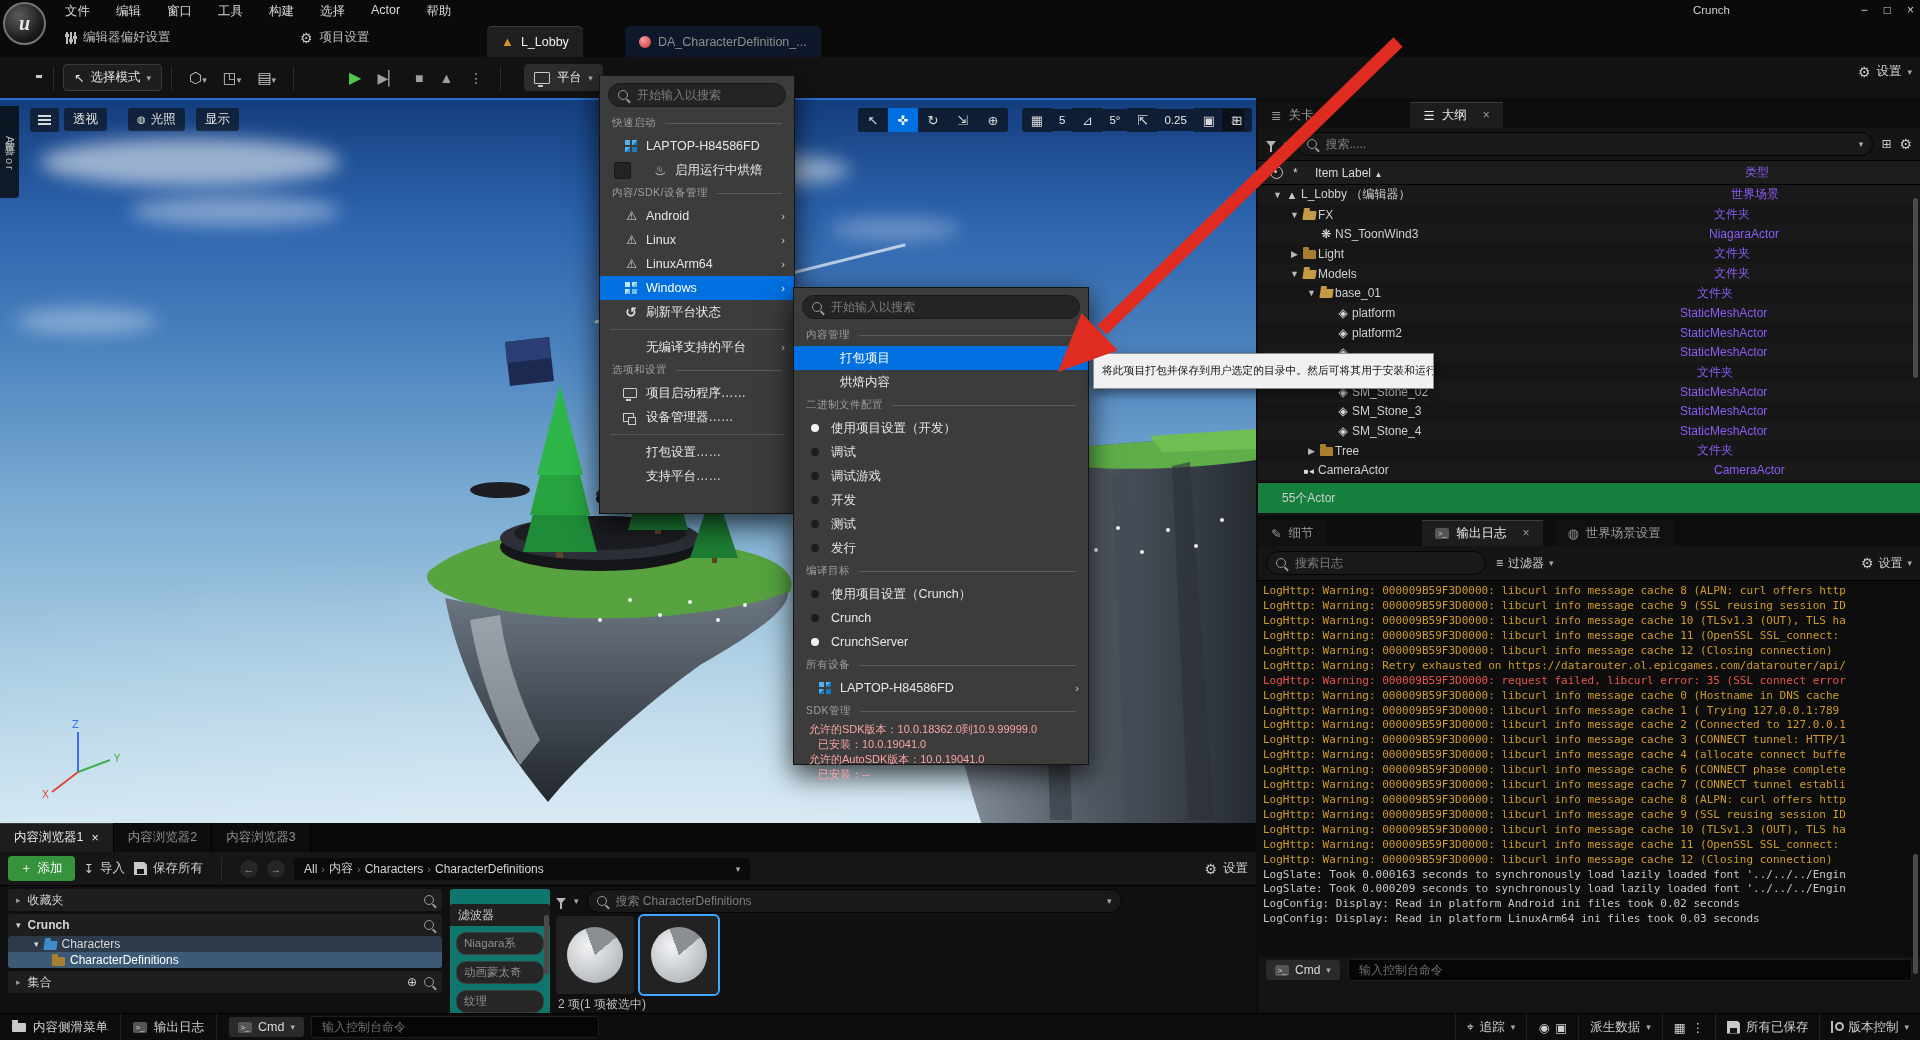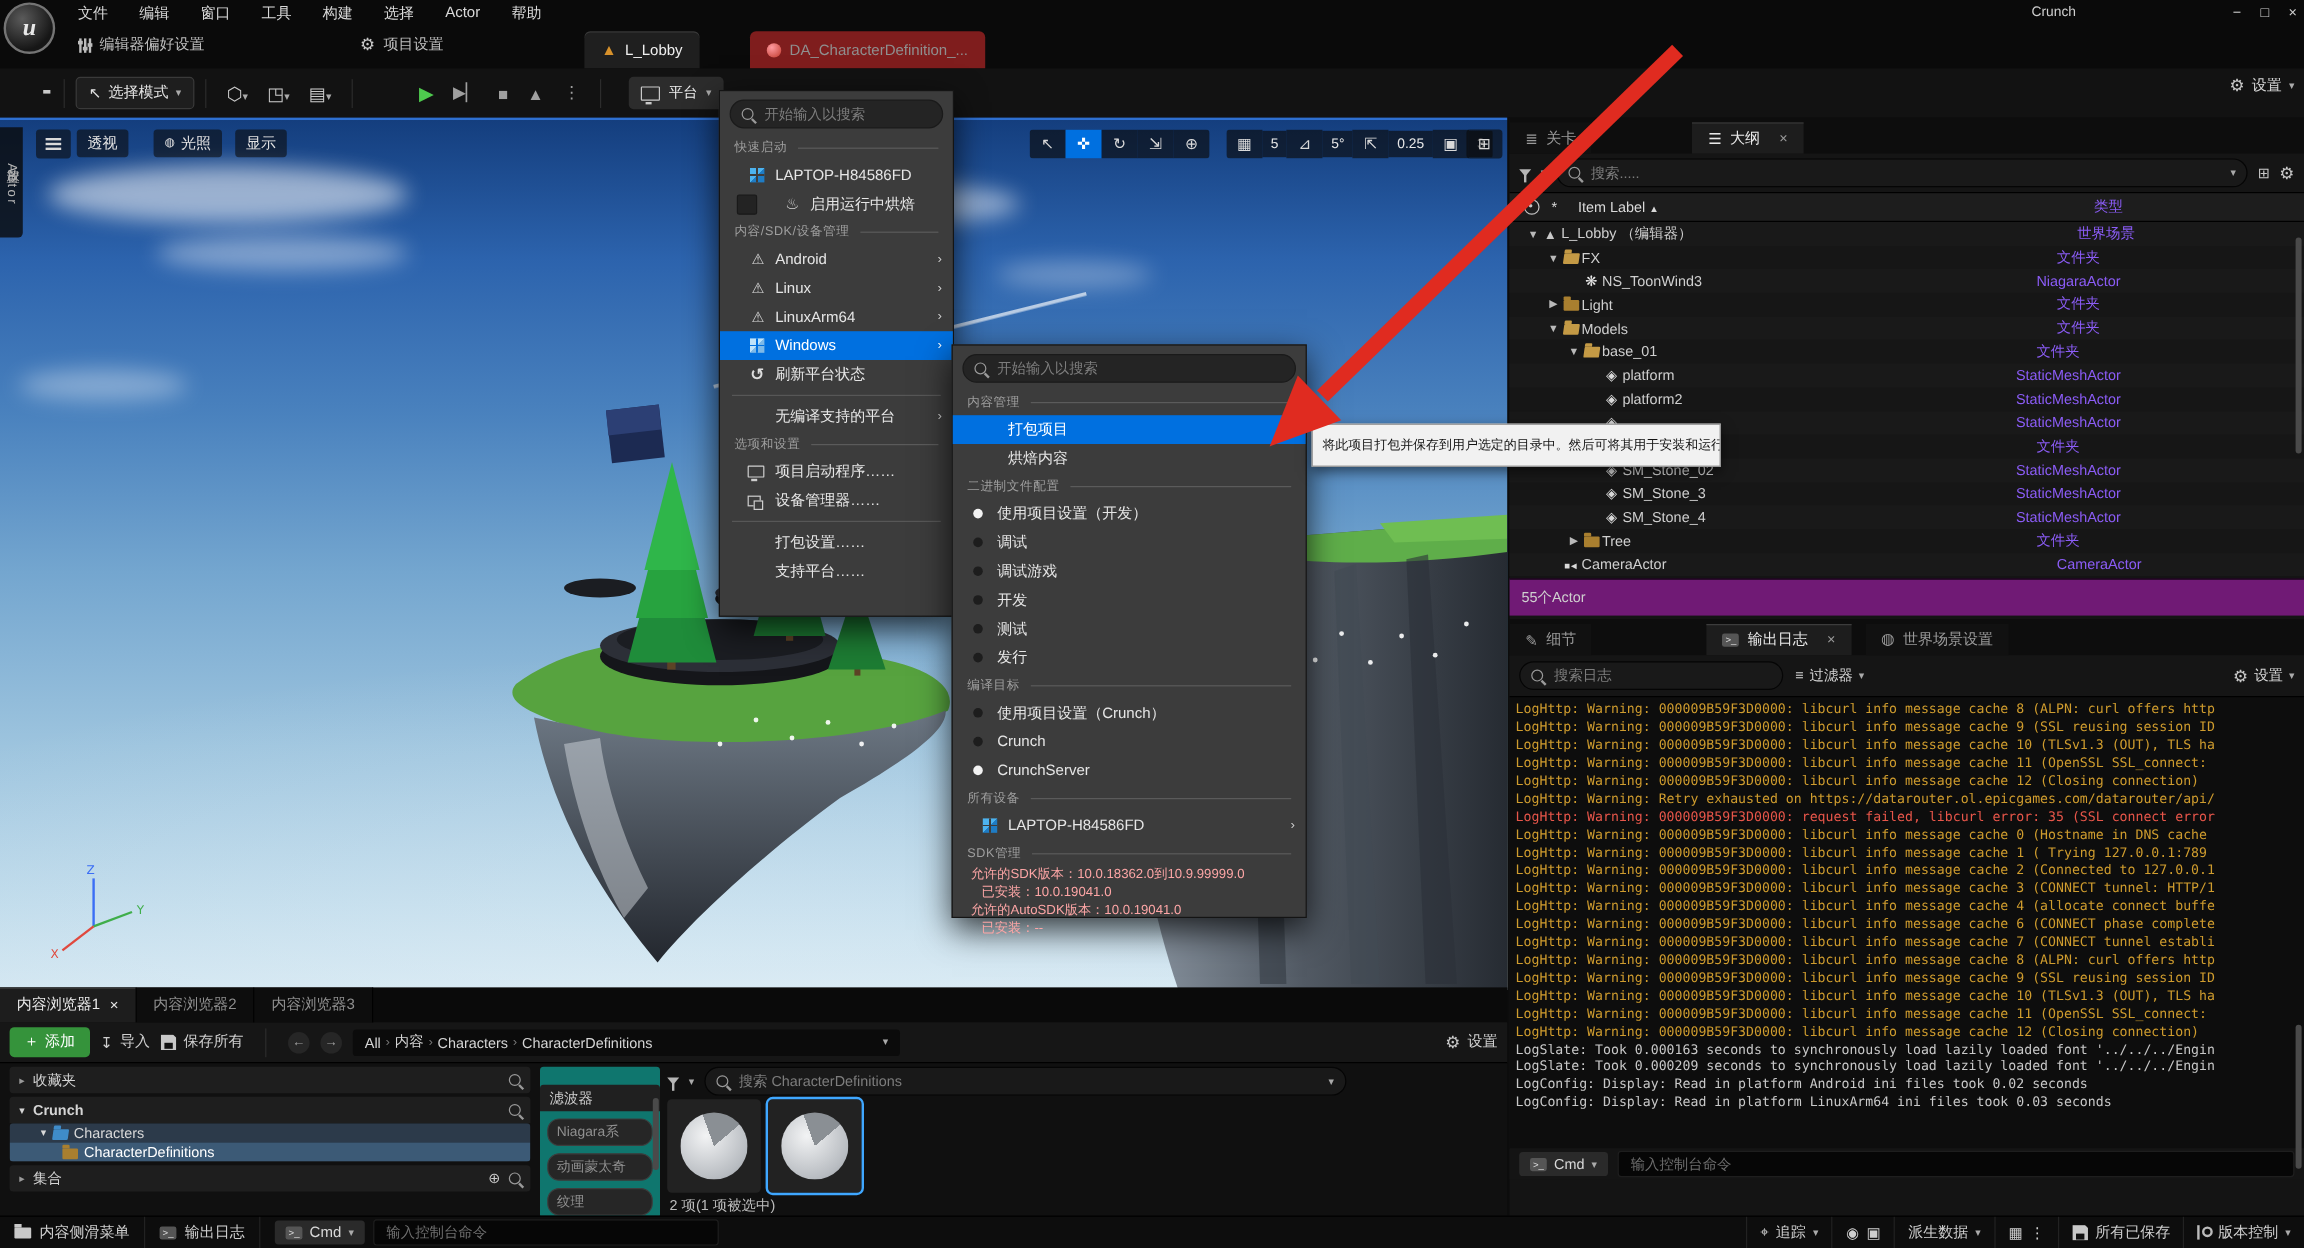--- a/index.html
+++ b/index.html
@@ -17,21 +17,21 @@
   .menu-item{padding:18px 13px;font-size:12.5px;color:#d9d9d9;cursor:default;}
   .win-title{position:absolute;right:190px;top:4px;font-size:11.5px;color:#cfcfcf;}
   .win-controls{position:absolute;right:6px;top:0;display:flex;gap:16px;font-size:12px;color:#cfcfcf;padding-top:3px;}
 
   
   .tabsrow{position:absolute;top:22px;left:0;right:0;height:35px;background:#0a0a0a;}
   .tool-tab{position:absolute;top:7px;display:flex;align-items:center;gap:7px;color:#bdbdbd;font-size:12.5px;}
   .doc-tab{position:absolute;top:4px;height:31px;display:flex;align-items:center;gap:7px;padding:0 14px;font-size:12.5px;
     border-radius:5px 5px 0 0;}
   .doc-tab.active{background:#1f1f1f;color:#efefef;box-shadow:inset 0 1px 0 #3a3a3a;}
-  .doc-tab.inactive{background:#7f1d1d;color:#8f8f8f;}
+  .doc-tab.inactive{background:#0f172a;color:#8f8f8f;}
   .mtn{color:#d7912b;font-size:13px;line-height:1;}
   .ball{width:12px;height:12px;border-radius:50%;background:radial-gradient(circle at 35% 30%,#ff9aa0,#c0392b);}
   .sliders{display:inline-flex;gap:2px;}
   .sliders i{width:2px;height:12px;background:#bdbdbd;position:relative;}
   .sliders i::after{content:"";position:absolute;left:-1px;width:4px;height:3px;background:#bdbdbd;}
   .sliders i:nth-child(1)::after{top:2px}.sliders i:nth-child(2)::after{top:7px}.sliders i:nth-child(3)::after{top:4px}
 
   
   .toolbar{position:absolute;top:57px;left:0;right:0;height:41px;background:#121212;display:flex;align-items:center;}
   .tb-sep{width:1px;height:24px;background:#2c2c2c;margin:0 9px;}
@@ -140,21 +140,21 @@
   .ol-ico{width:18px;flex:none;text-align:center;}
   .fold{display:inline-block;width:13px;height:9px;background:#a97f2f;border-radius:1px;position:relative;top:1px;}
   .fold::before{content:"";position:absolute;left:0;top:-3px;width:6px;height:3px;background:#a97f2f;border-radius:1px 1px 0 0;}
   .fold.open{background:#c49a45;transform:skewX(-8deg);}
   .fold.open::before{background:#c49a45;}
   .fold.blue{background:#3f8cc9;}.fold.blue::before{background:#3f8cc9;}
   .ico-world::before{content:"▲";color:#c9c9c9;font-size:11px;}
   .ico-niagara::before{content:"❋";color:#e8e8e8;font-size:12px;}
   .ico-mesh::before{content:"◈";color:#d9d9d9;font-size:12px;}
   .ico-camera::before{content:"■◄";color:#d9d9d9;font-size:8px;letter-spacing:-1px;}
-  .ol-status{display:flex;align-items:center;height:30px;background:#701a75;border-top:1px solid #000;padding-left:10px;color:#cfcfcf;}
+  .ol-status{display:flex;align-items:center;height:30px;background:#15803d;border-top:1px solid #000;padding-left:24px;color:#cfcfcf;}
   .scrollthumb{position:absolute;right:2px;width:5px;border-radius:3px;background:#4a4a4a;}
 
   
   .log-searchrow{display:flex;align-items:center;gap:10px;height:34px;padding:0 8px;background:#151515;}
   .log-lines{background:#0d0d0d;overflow:hidden;padding:3px 0 0 5px;border-top:1px solid #000;}
   .log-line{font-family:"DejaVu Sans Mono","Liberation Mono",monospace;font-size:11px;line-height:14.9px;white-space:nowrap;}
   .log-line.warn{color:#cf9c2e;}
   .log-line.err{color:#e8564a;}
   .log-line.info{color:#c8c8c8;}
   .cmdrow{display:flex;align-items:center;gap:8px;height:26px;padding:0 8px;background:#141414;}
@@ -454,21 +454,21 @@
         <div class="ol-row" style="padding-left: 31px;">
           <span class="ol-exp">▼</span>
           <span class="ol-ico"><span class="fold open"></span></span>
           <span>FX</span>
           <span class="ol-type" style="left: 456px;">文件夹</span>
         </div>
         <div class="ol-row" style="padding-left: 48px;">
           <span class="ol-exp"></span>
           <span class="ol-ico ico-niagara"></span>
           <span>NS_ToonWind3</span>
-          <span class="ol-type" style="left: 439px;">NiagaraActor</span>
+          <span class="ol-type" style="left: 451px;">NiagaraActor</span>
         </div>
         <div class="ol-row" style="padding-left: 31px;">
           <span class="ol-exp">▶</span>
           <span class="ol-ico"><span class="fold"></span></span>
           <span>Light</span>
           <span class="ol-type" style="left: 456px;">文件夹</span>
         </div>
         <div class="ol-row" style="padding-left: 31px;">
           <span class="ol-exp">▼</span>
           <span class="ol-ico"><span class="fold open"></span></span>

